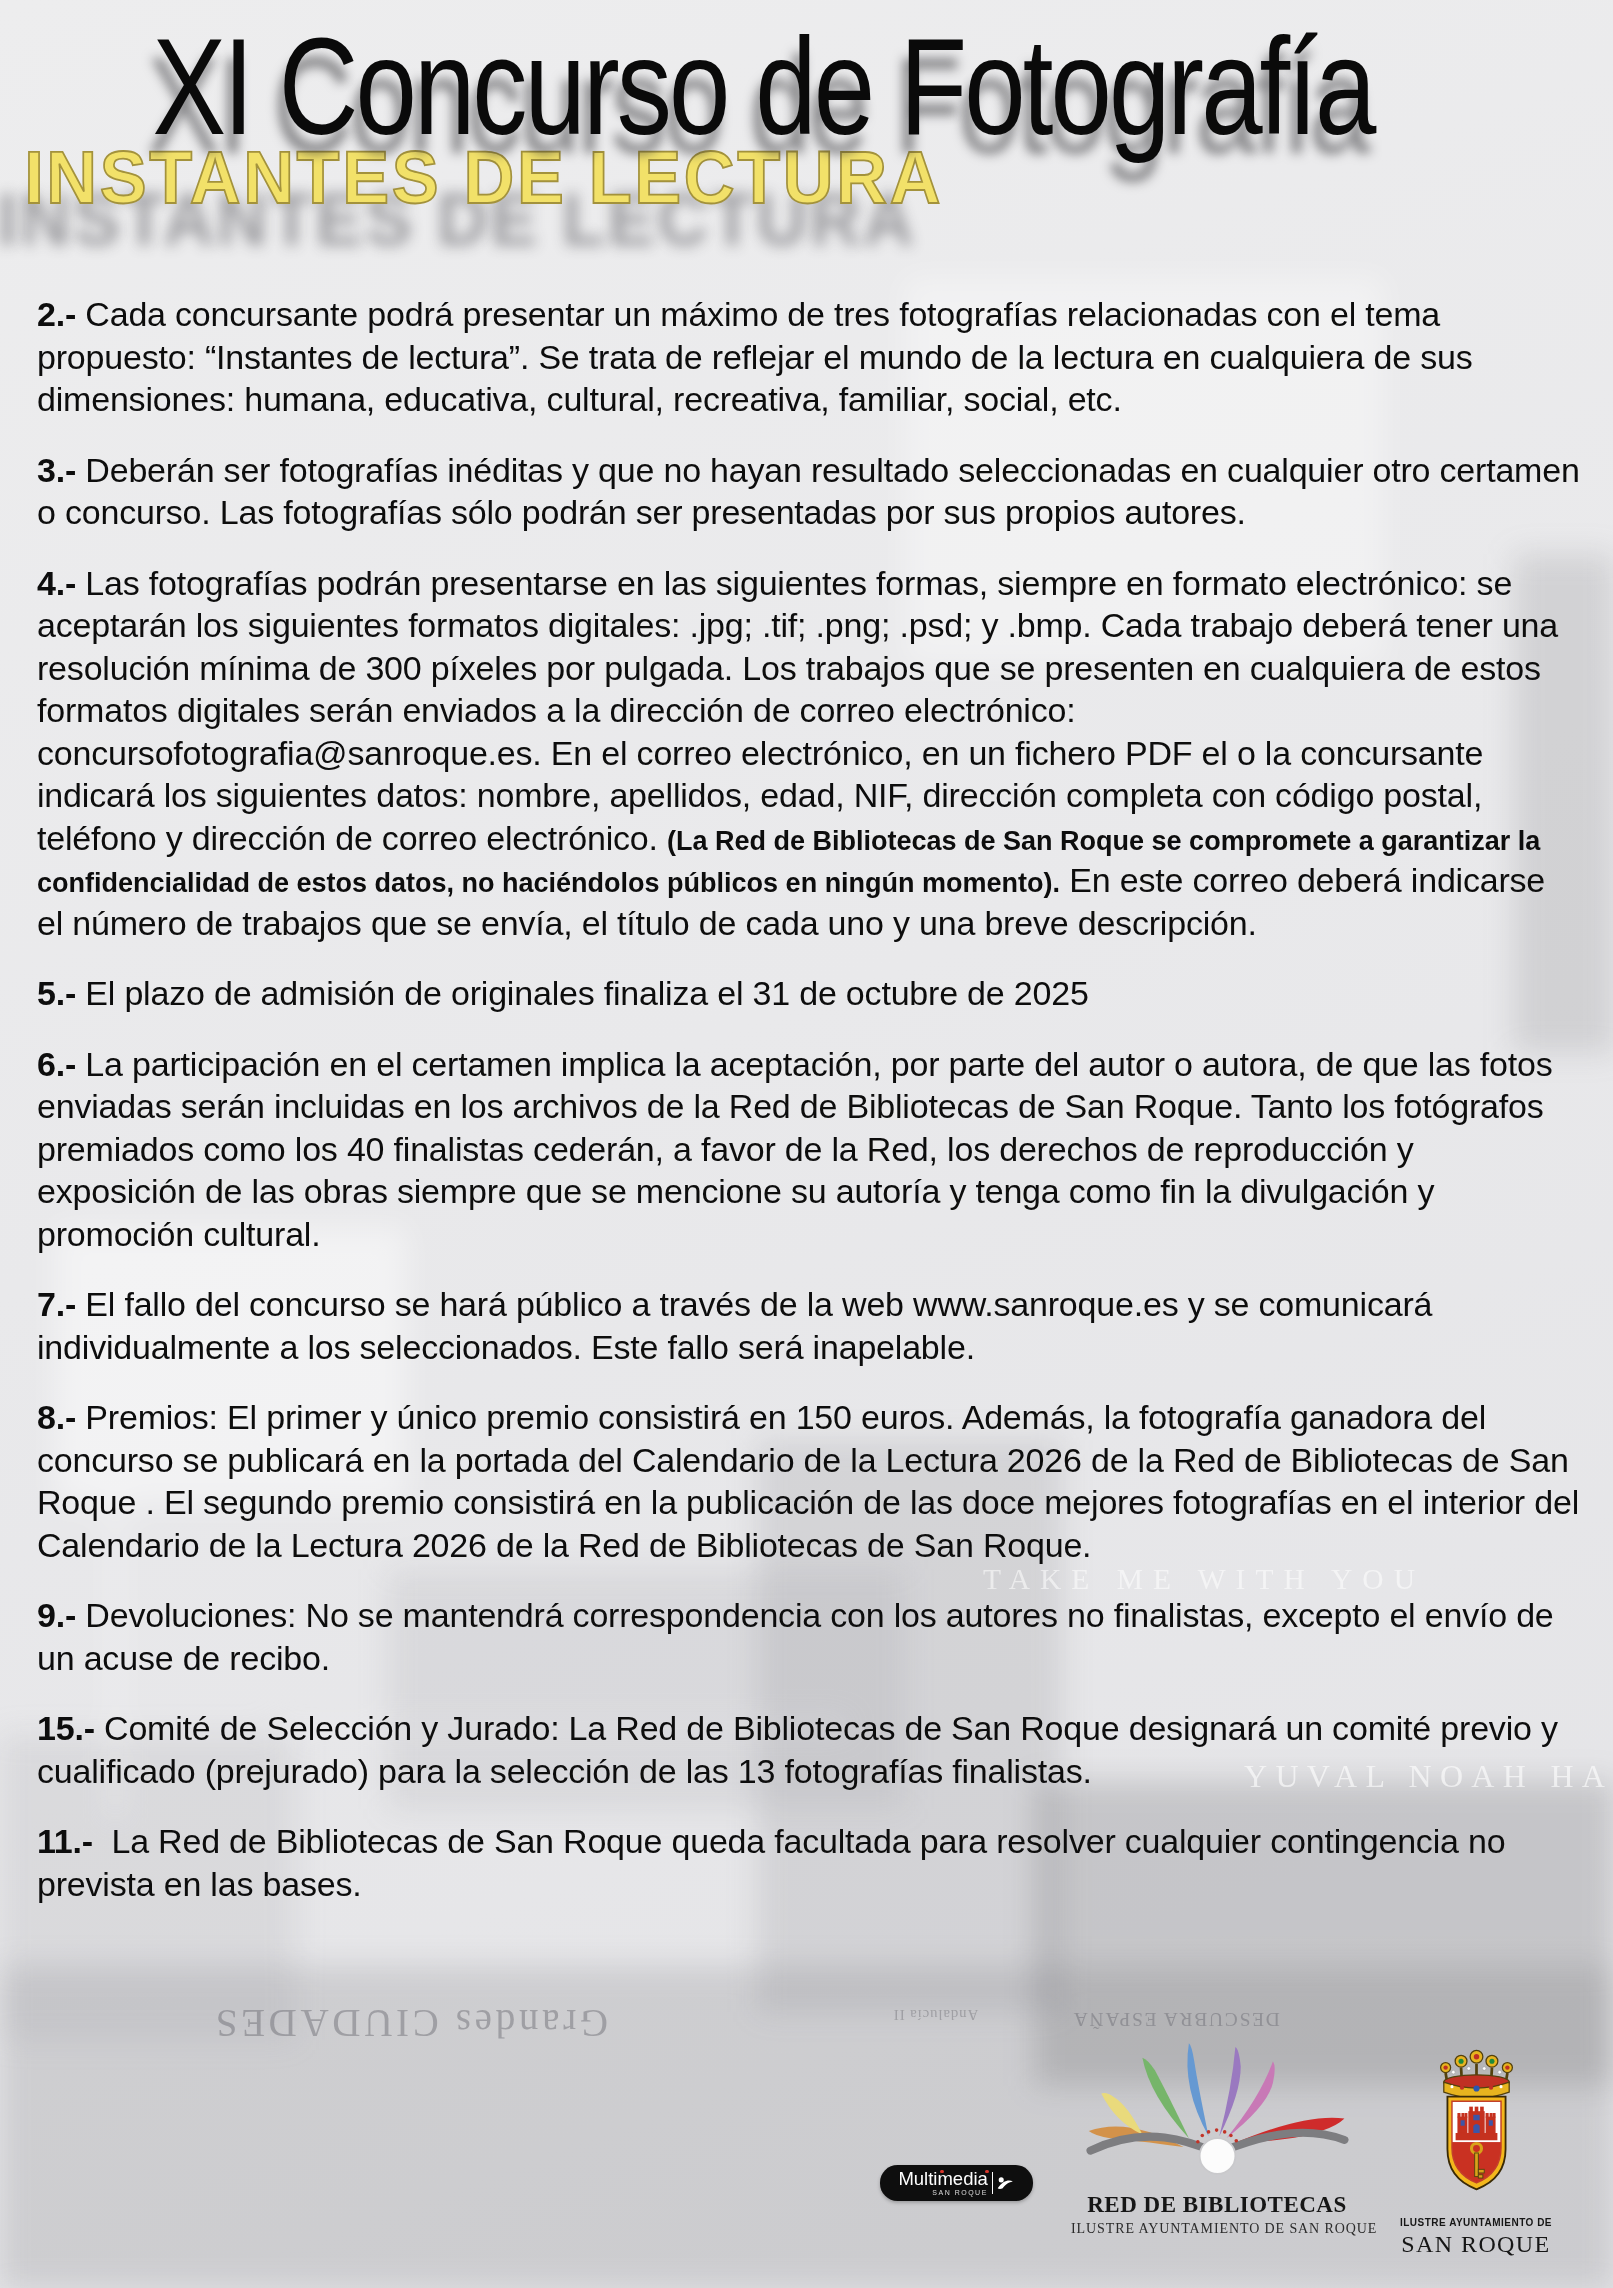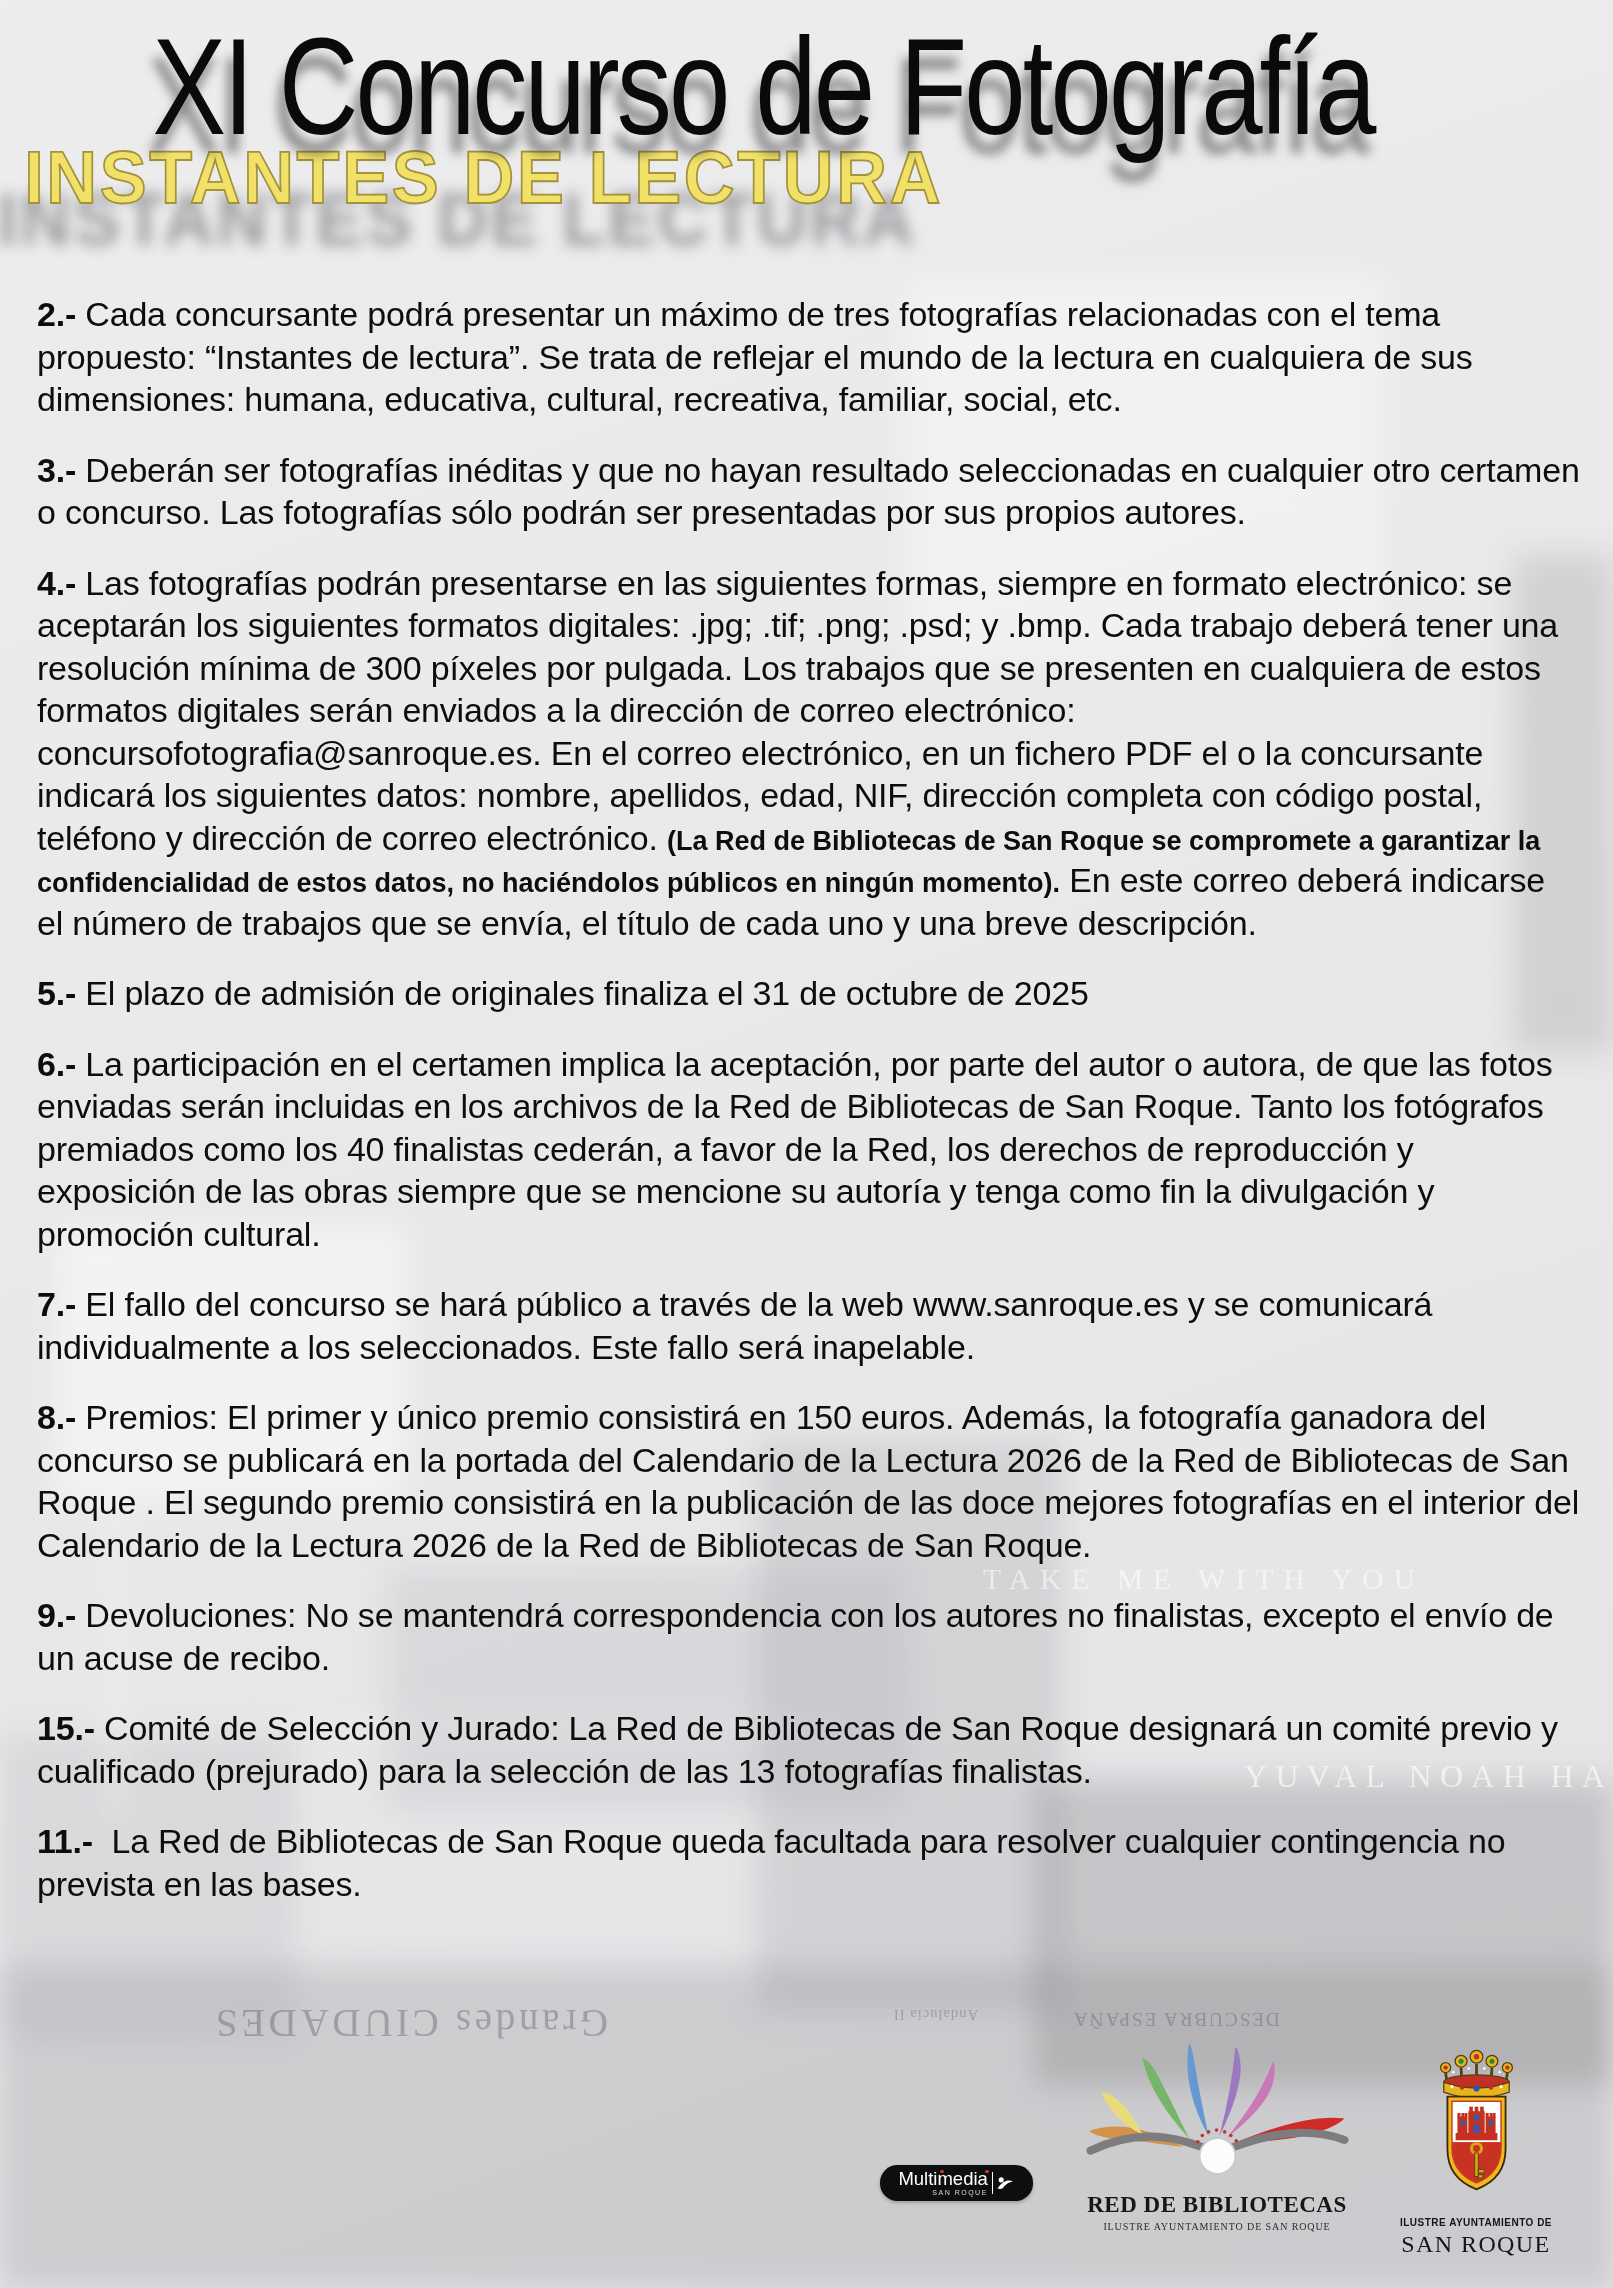--- a/index.html
+++ b/index.html
@@ -55,21 +55,21 @@
       box-shadow:0 1.8px 3.7px rgba(0,0,0,.25);}
   .mm-text{position:relative; display:flex; flex-direction:column; align-items:flex-end; line-height:1;}
   .mm-name{color:#fff; font-size:18.5px; letter-spacing:0;}
   .mm-sub{color:#dedede; font-size:7px; letter-spacing:1.5px; margin-top:0.9px;}
   .mm-dot{position:absolute; width:3.7px; height:3.7px; border-radius:50%; background:#d8362b; top:0;}
   .mm-dot.d1{left:42px;} .mm-dot.d2{left:87px;}
   .mm-bar{width:1.8px; height:22px; background:#fff; margin:0 2.8px 0 3.7px;}
   .biblio{position:absolute; left:1071px; top:2038px; width:292px; text-align:center;}
   .biblio svg{display:block; margin:0 auto;}
   .biblio-title{font-family:"Liberation Serif",serif; font-weight:700; font-size:23px; letter-spacing:0.5px; color:#161616; margin-top:1.8px; white-space:nowrap;}
-  .biblio-sub{font-family:"Liberation Serif",serif; font-size:10px; letter-spacing:0.9px; color:#2b2b2b; margin-top:2.8px; white-space:nowrap;}
+  .biblio-sub{font-family:"Liberation Serif",serif; font-size:14px; letter-spacing:0.9px; color:#2b2b2b; margin-top:2.8px; white-space:nowrap;}
   .escudo{position:absolute; left:1395px; top:2042px; width:162px; text-align:center;}
   .escudo svg{display:block; margin:0 auto;}
   .esc-line1{font-size:10px; font-weight:700; letter-spacing:0.5px; color:#161616; margin-top:13px; white-space:nowrap;}
   .esc-line2{font-family:"Liberation Serif",serif; font-size:24px; letter-spacing:1.4px; color:#161616; margin-top:2.8px; white-space:nowrap;}
 </style>
 </head>
 <body>
 
 <div class="poster">
 

